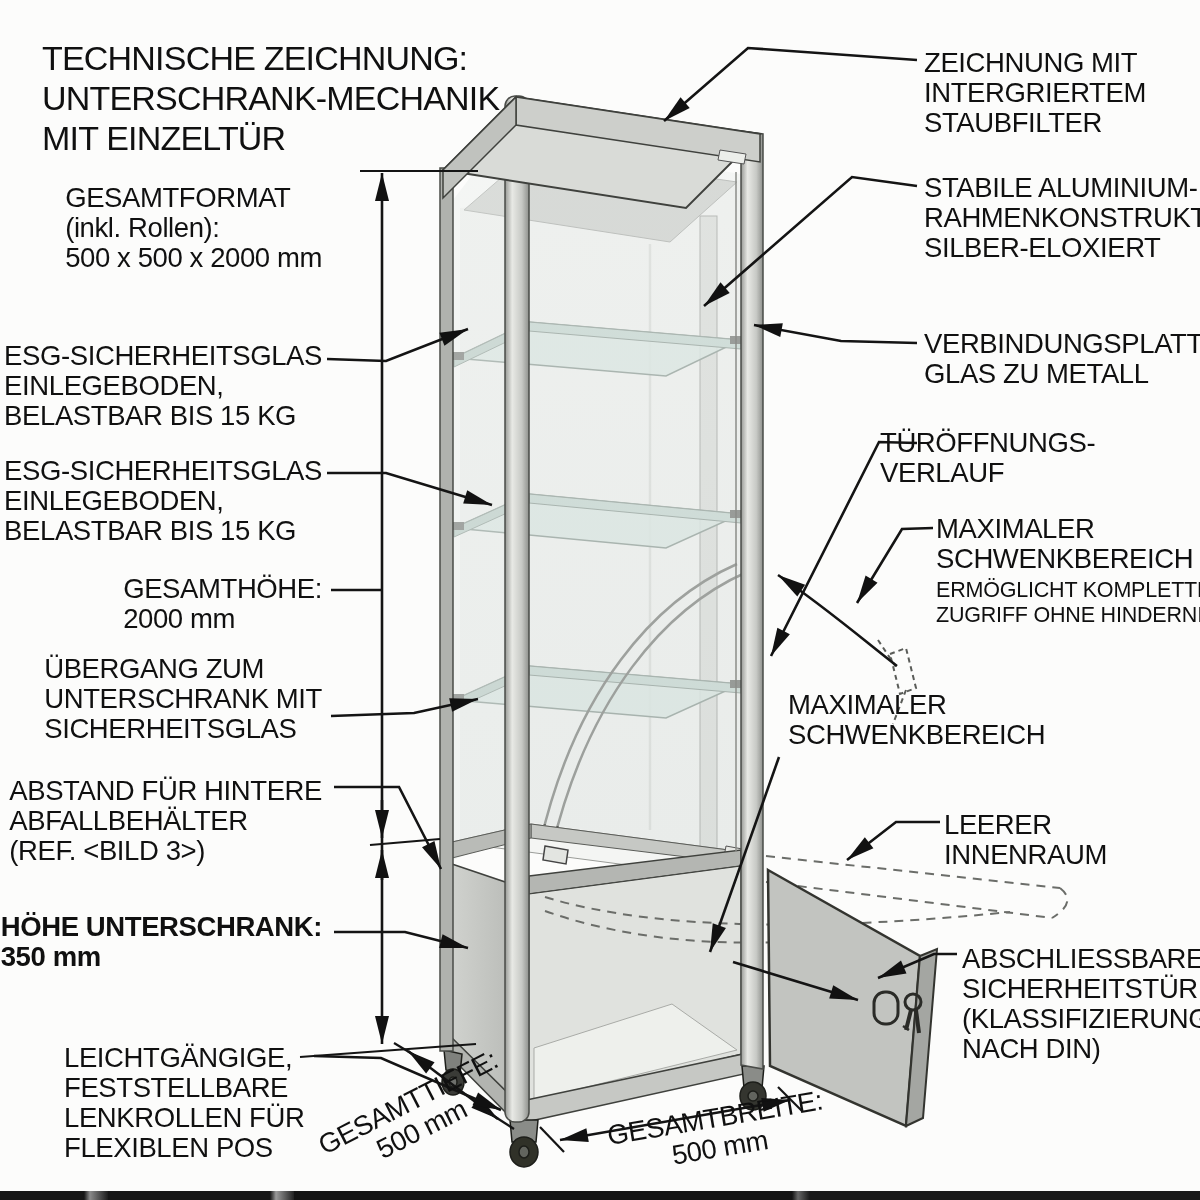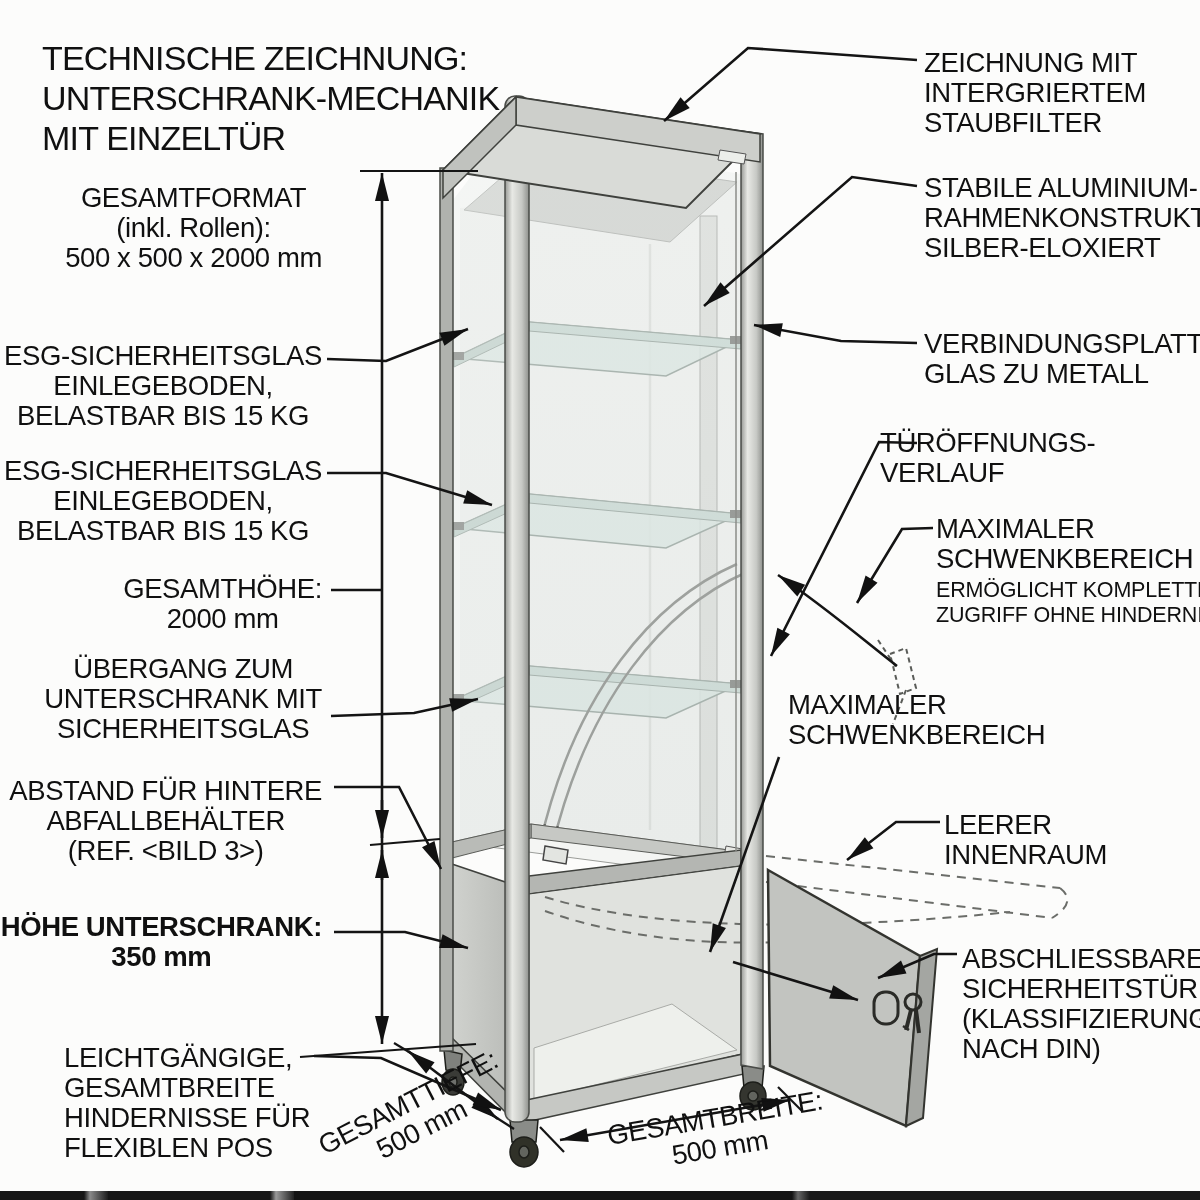--- a/index.html
+++ b/index.html
@@ -9,21 +9,21 @@
     background:#fcfcfb;
     font-family:"Liberation Sans","DejaVu Sans",sans-serif;
     color:#101010;
   }
   #drawing-svg { position:absolute; left:0; top:0; z-index:1; }
   .co {
     position:absolute; z-index:2;
     font-size:27.5px; line-height:30px;
     letter-spacing:-0.4px; white-space:nowrap;
   }
-  .ra { right:878px; text-align:center; }
+  .ra { right:878px; text-align:left; }
   .bold { font-weight:bold; }
   .sub { font-size:21.5px; line-height:25px; letter-spacing:-0.2px; }
   .title {
     position:absolute; z-index:2; left:42px; top:38px;
     font-size:34px; line-height:40px; letter-spacing:-0.8px; white-space:nowrap;
   }
   .rot { text-align:center; transform-origin:center center; }
   #edge-strip {
     position:absolute; z-index:3; left:0; top:1191px; width:1200px; height:9px;
     background:linear-gradient(90deg,#161616 0%,#161616 7%,#8a8a8a 7.5%,#1d1d1d 9%,
@@ -257,22 +257,22 @@
   <div>(REF. &lt;BILD 3&gt;)</div>
 </div>
 
 <div class="co ra bold" style="top:912px">
   <div>HÖHE UNTERSCHRANK:</div>
   <div>350 mm</div>
 </div>
 
 <div class="co" style="left:64px;top:1043px">
   <div>LEICHTGÄNGIGE,</div>
-  <div>GESAMTBREITE</div>
-  <div>HINDERNISSE FÜR</div>
+  <div>FESTSTELLBARE</div>
+  <div>LENKROLLEN FÜR</div>
   <div>FLEXIBLEN POS</div>
 </div>
 
 <div class="co" style="left:924px;top:48px">
   <div>ZEICHNUNG MIT</div>
   <div>INTERGRIERTEM</div>
   <div>STAUBFILTER</div>
 </div>
 
 <div class="co" style="left:924px;top:173px">

